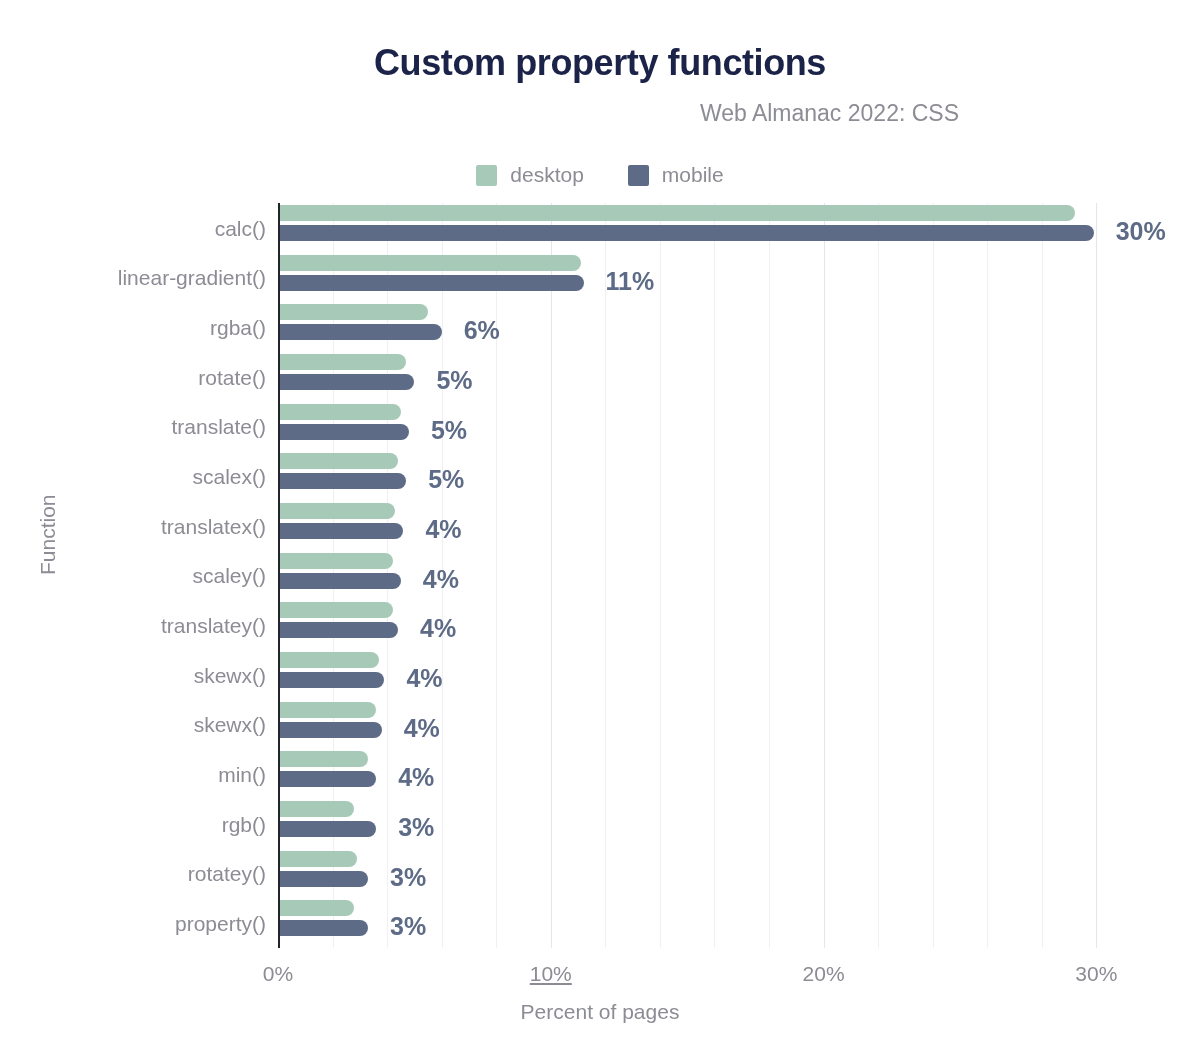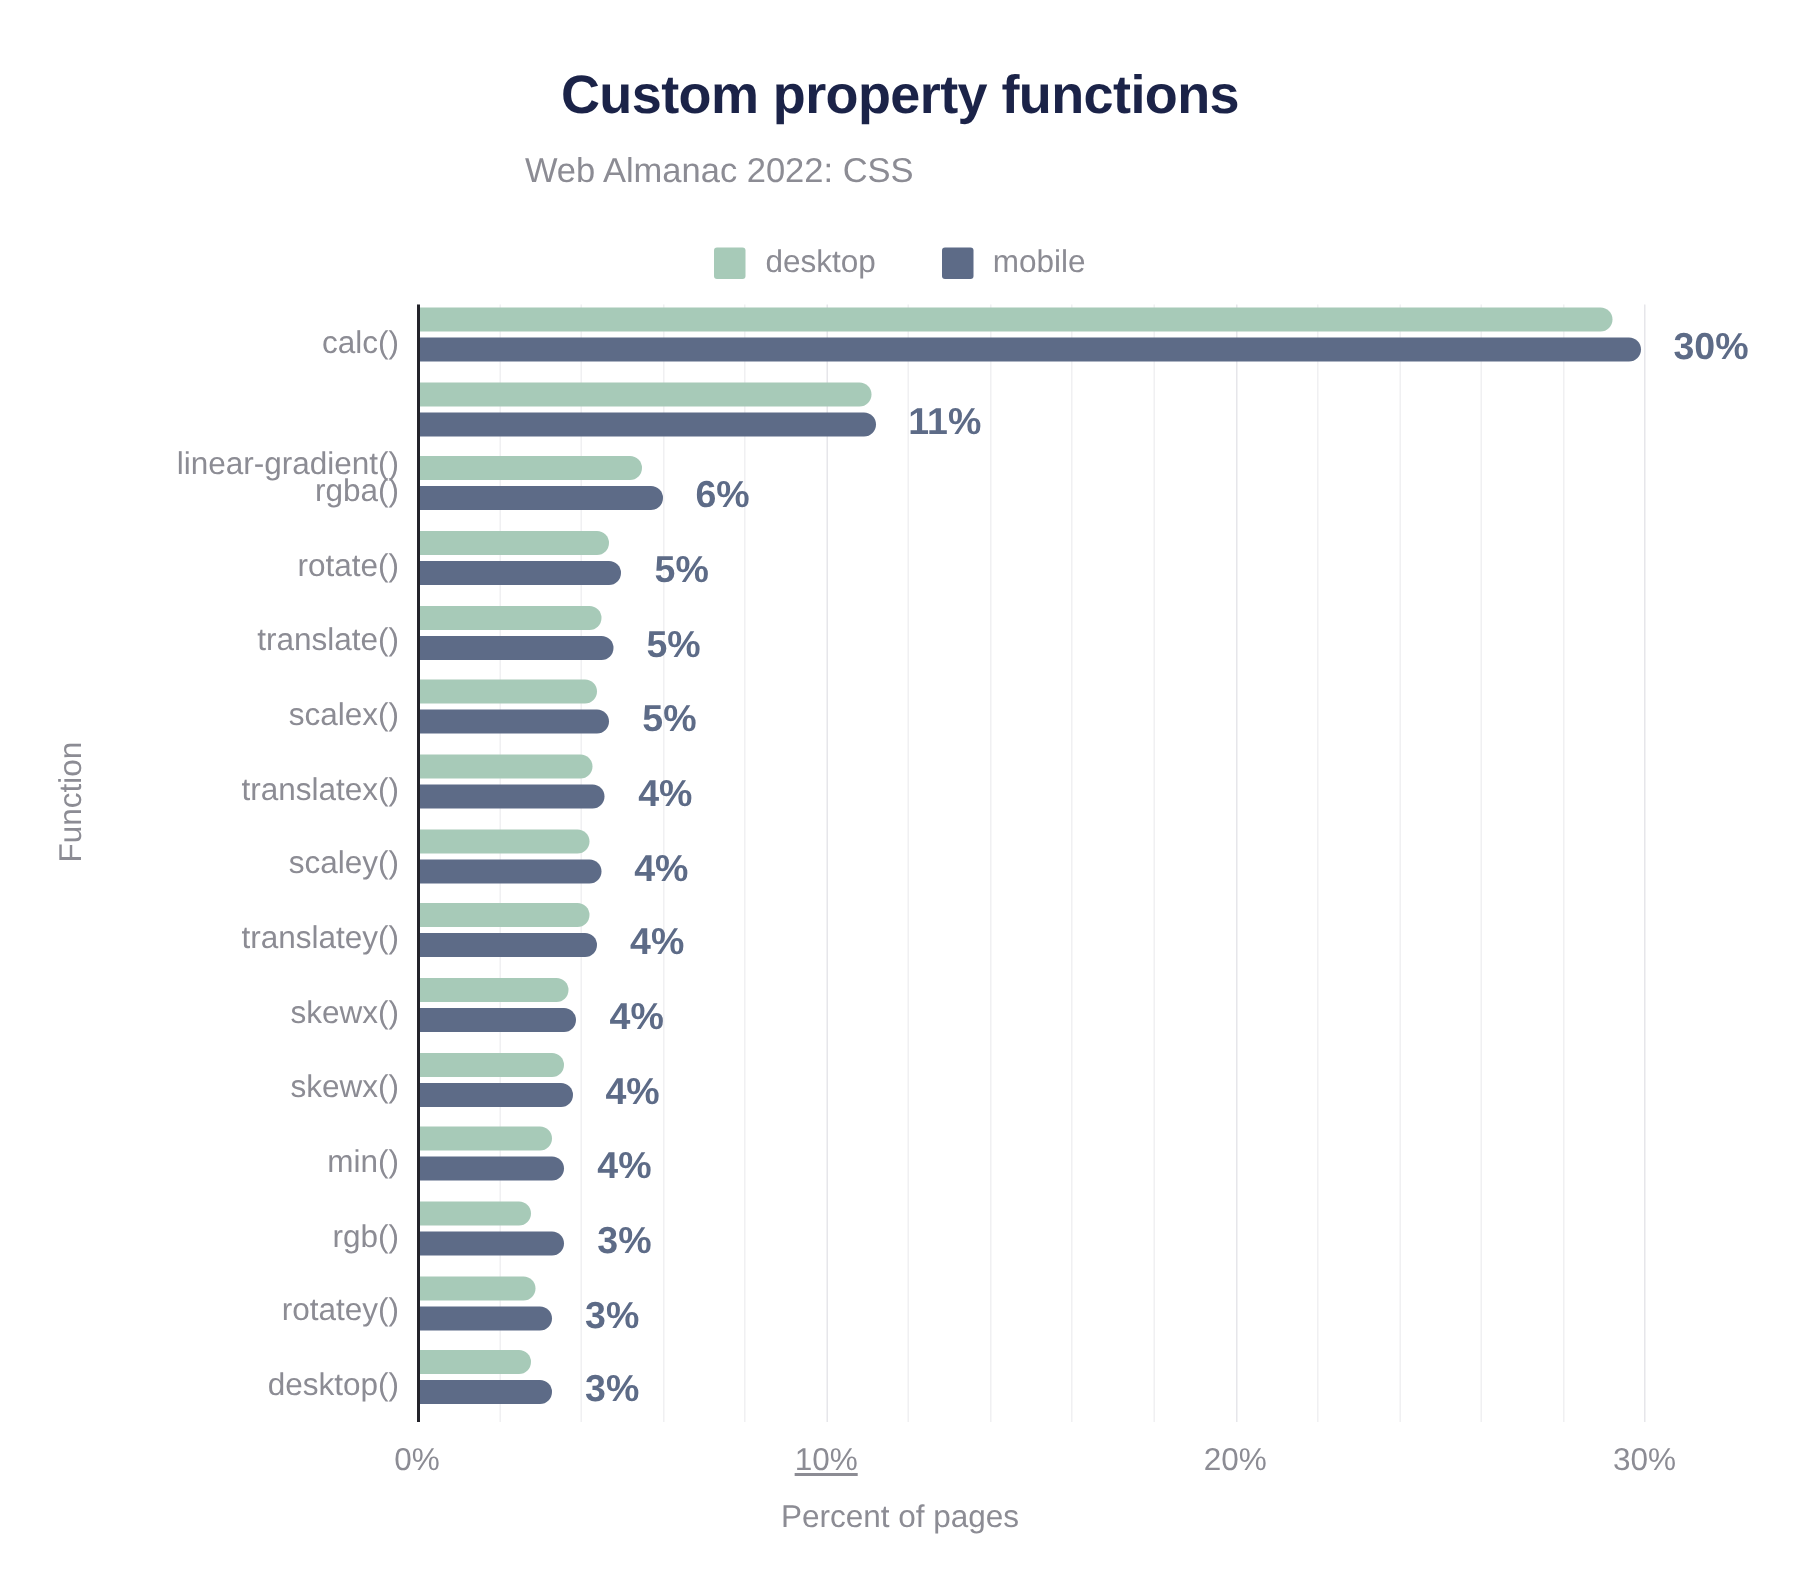--- a/index.html
+++ b/index.html
@@ -24,21 +24,21 @@
     text-align: center;
     font-size: 36px;
     font-weight: bold;
     color: #1b2348;
     letter-spacing: -0.4px;
     white-space: nowrap;
   }
   #chart-subtitle {
     position: absolute;
     top: 100px; left: 0; width: 959px;
-    text-align: center;
+    text-align: right;
     font-size: 23px;
     color: #8c8c94;
     white-space: nowrap;
   }
   
   #legend {
     position: absolute;
     top: 163px; left: 0; width: 1200px;
     display: flex;
     justify-content: center;
@@ -184,21 +184,21 @@
         <div class="vgrid major" style="left: 818.361px;"></div>
       </div>
     <div id="bar-rows">
         <div class="row" style="top: 0px; height: 49.6667px;">
           <div class="cat-label" style="top: 14.8333px;">calc()</div>
           <div class="bar desktop" title="calc() desktop 29.2%" style="width: 796.538px; background: rgb(167, 202, 184);"></div>
           <div class="bar mobile" title="calc() mobile 29.9%" style="width: 815.633px; background: rgb(93, 107, 135);"></div>
           <div class="value-label" style="left: 837.633px;">30%</div>
         </div>
         <div class="row" style="top: 49.6667px; height: 49.6667px;">
-          <div class="cat-label" style="top: 14.8333px; margin-top: 32px;">linear-gradient()</div>
+          <div class="cat-label" style="top: 14.8333px;">linear-gradient()</div>
           <div class="bar desktop" title="linear-gradient() desktop 11.1%" style="width: 302.793px; background: rgb(167, 202, 184);"></div>
           <div class="bar mobile" title="linear-gradient() mobile 11.2%" style="width: 305.521px; background: rgb(93, 107, 135);"></div>
           <div class="value-label" style="left: 327.521px;">11%</div>
         </div>
         <div class="row" style="top: 99.3333px; height: 49.6667px;">
           <div class="cat-label" style="top: 14.8333px;">rgba()</div>
           <div class="bar desktop" title="rgba() desktop 5.5%" style="width: 150.033px; background: rgb(167, 202, 184);"></div>
           <div class="bar mobile" title="rgba() mobile 6%" style="width: 163.672px; background: rgb(93, 107, 135);"></div>
           <div class="value-label" style="left: 185.672px;">6%</div>
         </div>
@@ -262,21 +262,21 @@
           <div class="bar mobile" title="rgb() mobile 3.6%" style="width: 98.2033px; background: rgb(93, 107, 135);"></div>
           <div class="value-label" style="left: 120.203px;">3%</div>
         </div>
         <div class="row" style="top: 645.667px; height: 49.6667px;">
           <div class="cat-label" style="top: 14.8333px;">rotatey()</div>
           <div class="bar desktop" title="rotatey() desktop 2.9%" style="width: 79.1082px; background: rgb(167, 202, 184);"></div>
           <div class="bar mobile" title="rotatey() mobile 3.3%" style="width: 90.0197px; background: rgb(93, 107, 135);"></div>
           <div class="value-label" style="left: 112.02px;">3%</div>
         </div>
         <div class="row" style="top: 695.333px; height: 49.6667px;">
-          <div class="cat-label" style="top: 14.8333px;">desktop()</div>
+          <div class="cat-label" style="top: 14.8333px;">property()</div>
           <div class="bar desktop" title="rotatex() desktop 2.8%" style="width: 76.3803px; background: rgb(167, 202, 184);"></div>
           <div class="bar mobile" title="rotatex() mobile 3.3%" style="width: 90.0197px; background: rgb(93, 107, 135);"></div>
           <div class="value-label" style="left: 112.02px;">3%</div>
         </div>
       </div>
   </div>
 
   <div id="yaxis-line"></div>
 
   <div id="xticks">

